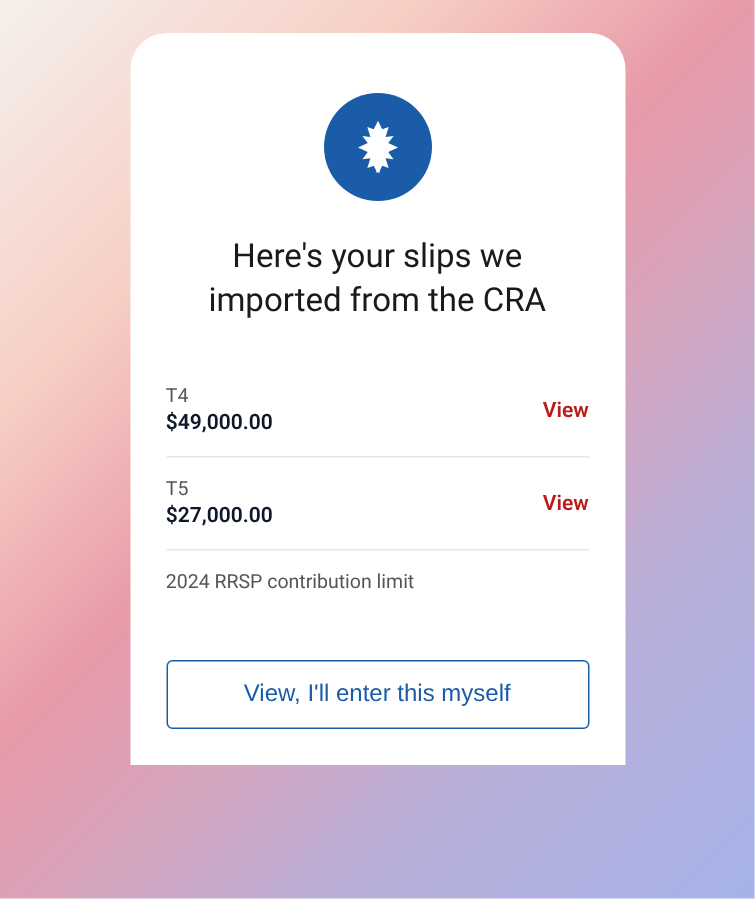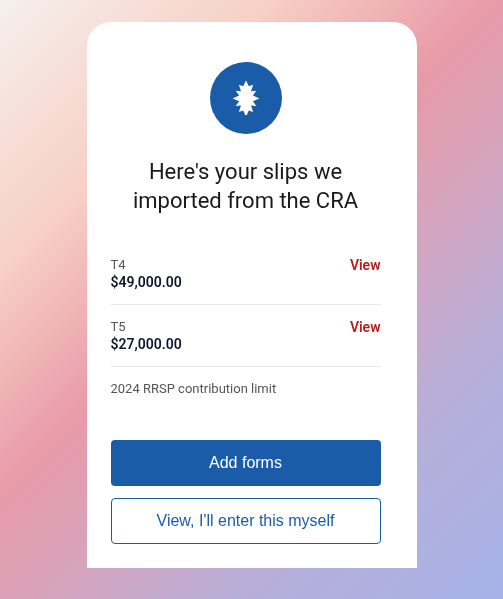--- a/index.html
+++ b/index.html
@@ -16,21 +16,21 @@
       display: flex;
       justify-content: center;
       align-items: flex-start;
       overflow: hidden;
     }
     .phone-card {
       background: #ffffff;
       width: 330px;
       margin-top: 22px;
       border-radius: 24px 24px 0 0;
-      padding: 40px 36px 24px 24px;
+      padding: 40px 24px 24px 24px;
       display: flex;
       flex-direction: column;
       align-items: center;
     }
     .icon-circle {
       width: 72px;
       height: 72px;
       background: #1a5ca8;
       border-radius: 50%;
       display: flex;
@@ -50,21 +50,21 @@
       line-height: 1.3;
       margin-bottom: 28px;
       padding: 0 8px;
     }
     .slips-list {
       width: 100%;
     }
     .slip-row {
       display: flex;
       justify-content: space-between;
-      align-items: flex-start;
+      align-items: center;
       padding: 14px 0;
       border-bottom: 1px solid #e8e8e8;
       gap: 16px;
     }
     .slip-row:last-child {
       border-bottom: none;
     }
     .slip-info {
       display: flex;
       flex-direction: column;
@@ -148,16 +148,15 @@
     </div>
 
     <div class="slip-row">
       <div class="slip-info">
         <span class="slip-label">2024 RRSP contribution limit</span>
       </div>
     </div>
   </div>
 
   <div class="buttons">
-    <button class="btn-primary">Add forms</button>
     <button class="btn-secondary">View, I'll enter this myself</button>
   </div>
 </div>
 
 </body></html>

